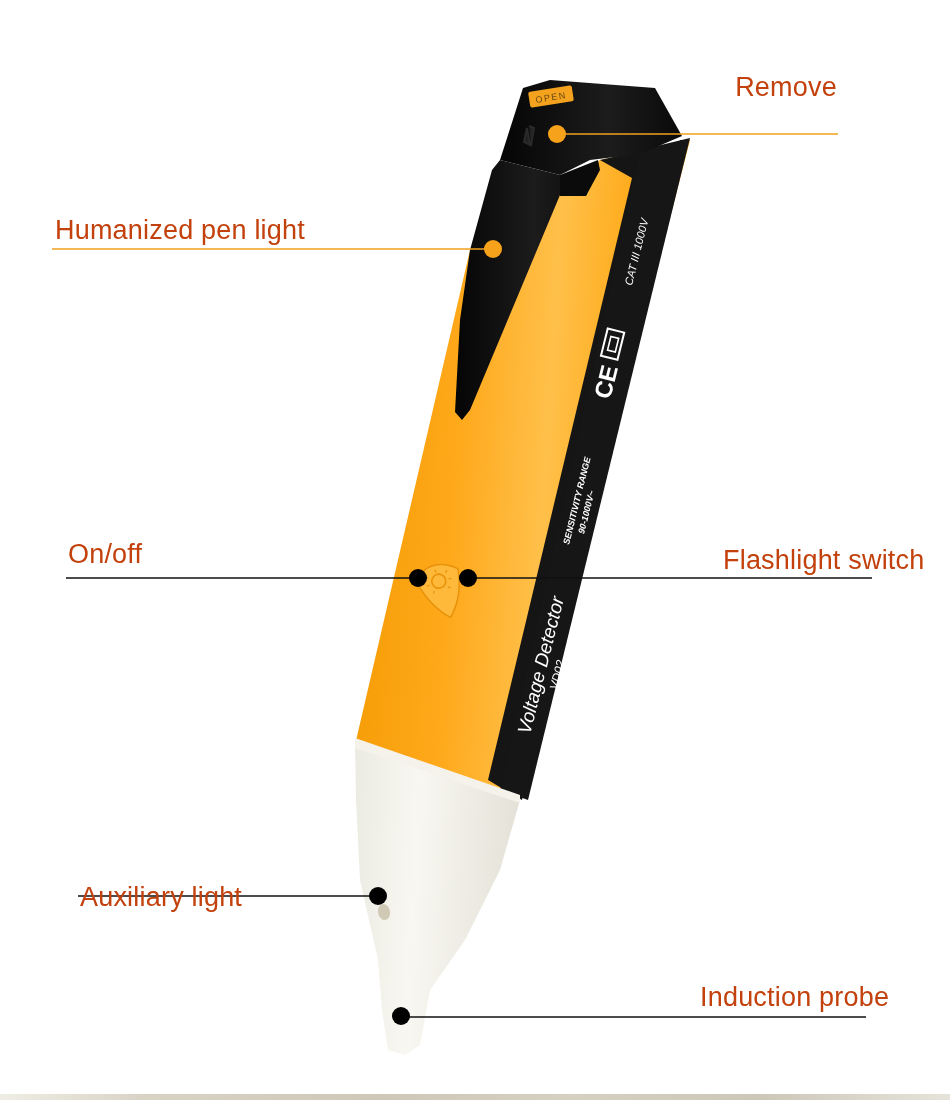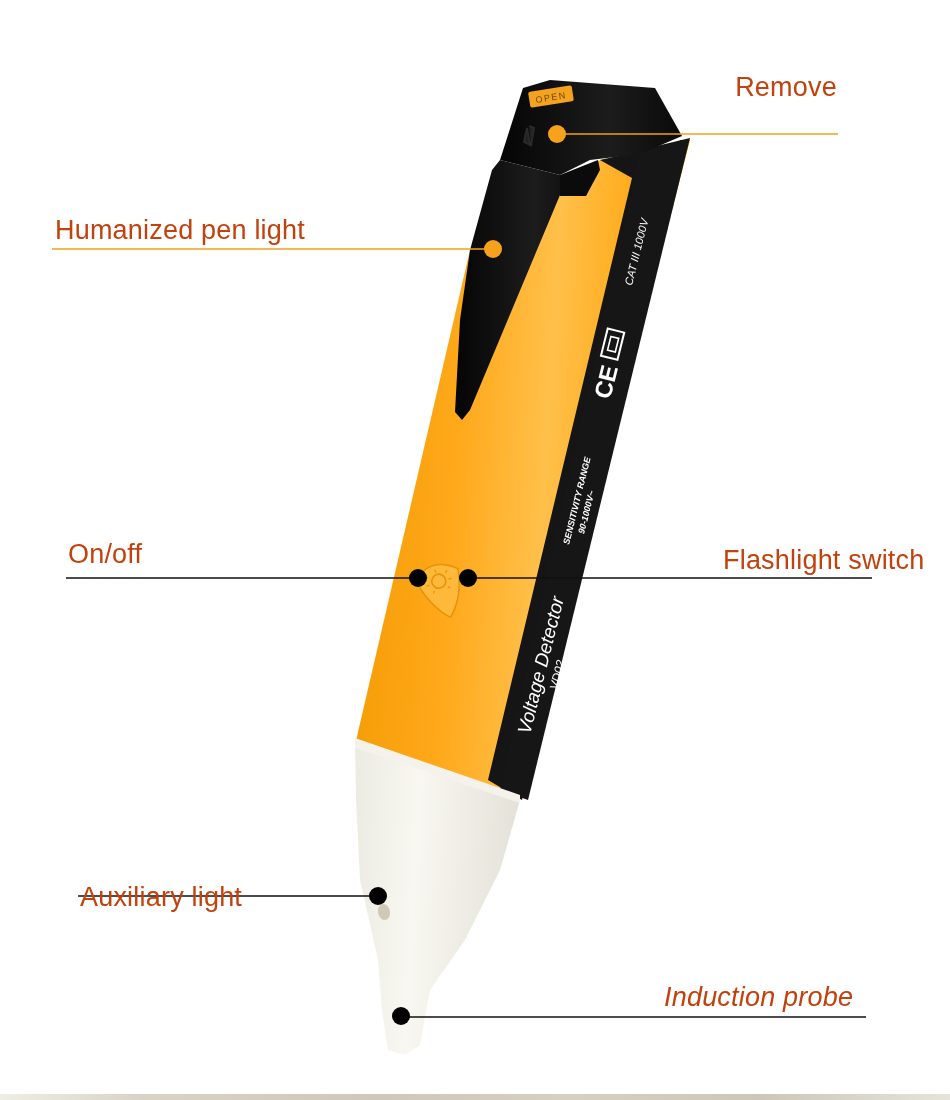--- a/index.html
+++ b/index.html
@@ -117,16 +117,16 @@
   </div>
 
   <div class="label" style="left:55px; top:215px;">Humanized pen light</div>
 
   <div class="label" style="left:68px; top:539px;">On/off</div>
 
   <div class="label" style="left:723px; top:545px;">Flashlight switch</div>
 
   <div class="label" style="left:80px; top:862px;margin-top:20px;">Auxiliary light</div>
 
-  <div class="label" style="left:664px; top:982px;font-style:italic;">Induction probe</div>
+  <div class="label" style="left:700px; top:982px;">Induction probe</div>
 
   <div class="bottom-strip"></div>
 </div>
 
 </body></html>

